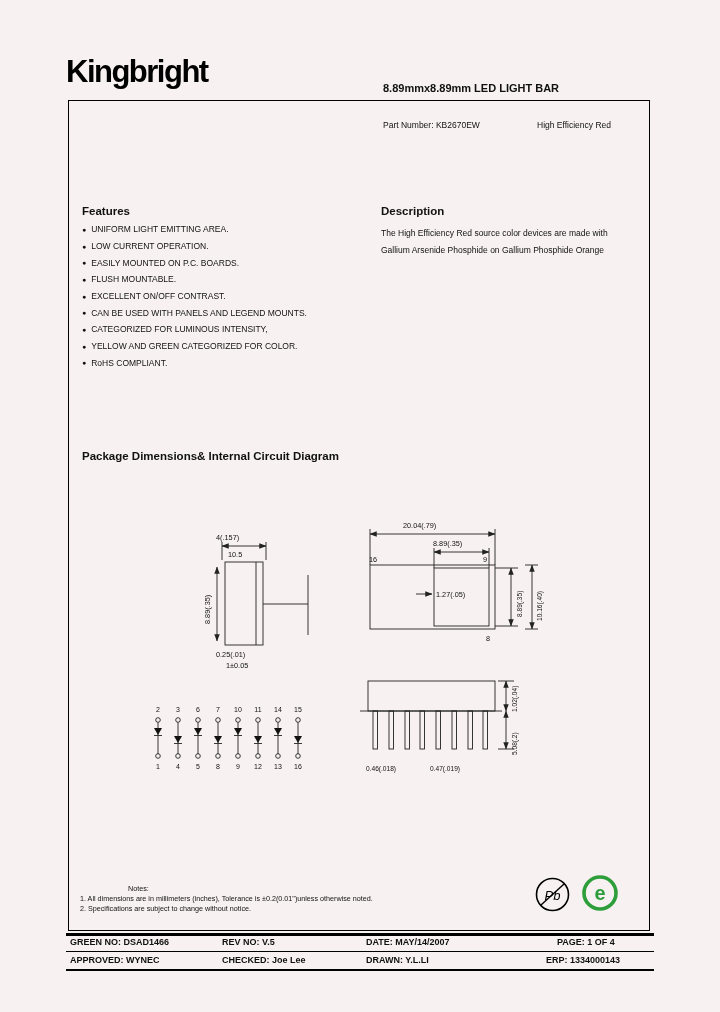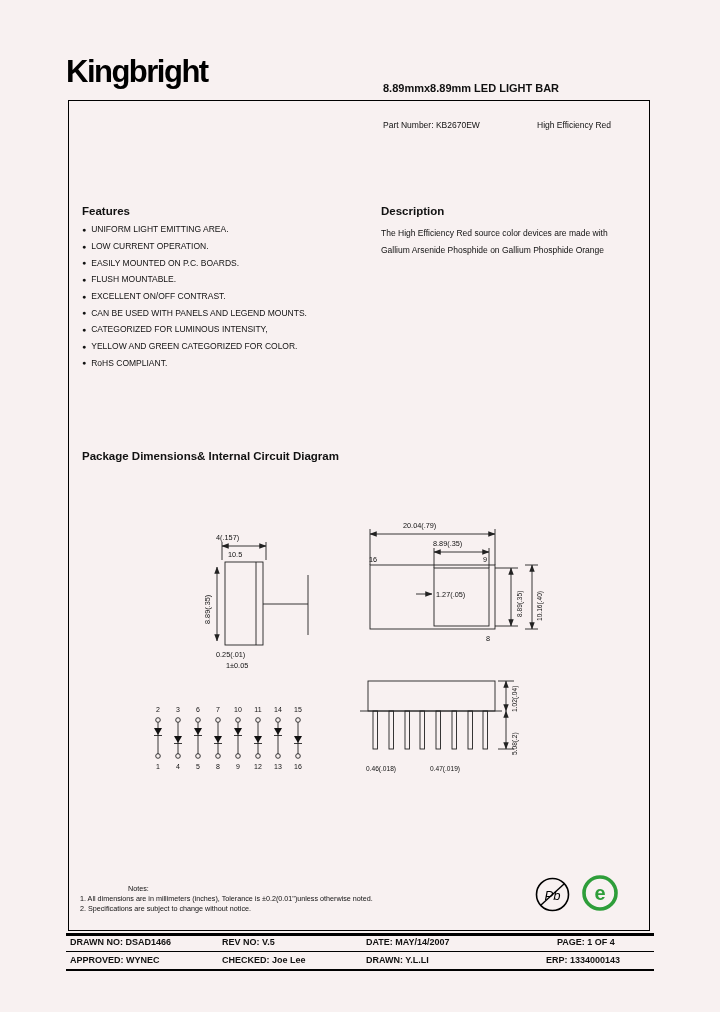--- a/index.html
+++ b/index.html
@@ -263,21 +263,21 @@
     <text x="18.5" y="23.5" text-anchor="middle" font-size="13" font-style="italic" font-family="Liberation Serif, serif" fill="#000">Pb</text>
     <line x1="7" y1="29" x2="30" y2="8" stroke="#000" stroke-width="1.4"></line>
   </svg>
 
   <svg class="abs green-e" width="40" height="40" viewBox="0 0 40 40">
     <circle cx="20" cy="20" r="16" fill="none" stroke="#2e9e3a" stroke-width="3.6"></circle>
     <text x="20" y="27" text-anchor="middle" font-size="20" font-weight="bold" fill="#2e9e3a">e</text>
   </svg>
 
   <div class="abs footer-line fl1"></div>
-  <div class="abs frow f-spec">DRAWN NO: DSAD1466</div>
+  <div class="abs frow f-spec">GREEN NO: DSAD1466</div>
   <div class="abs frow f-rev">REV NO: V.5</div>
   <div class="abs frow f-date">DATE: MAY/14/2007</div>
   <div class="abs frow f-page">PAGE: 1 OF 4</div>
   <div class="abs footer-line fl2"></div>
   <div class="abs frow f-appr">APPROVED: WYNEC</div>
   <div class="abs frow f-chk">CHECKED: Joe Lee</div>
   <div class="abs frow f-drawn">DRAWN: Y.L.LI</div>
   <div class="abs frow f-erp">ERP: 1334000143</div>
   <div class="abs footer-line fl3"></div>
 

